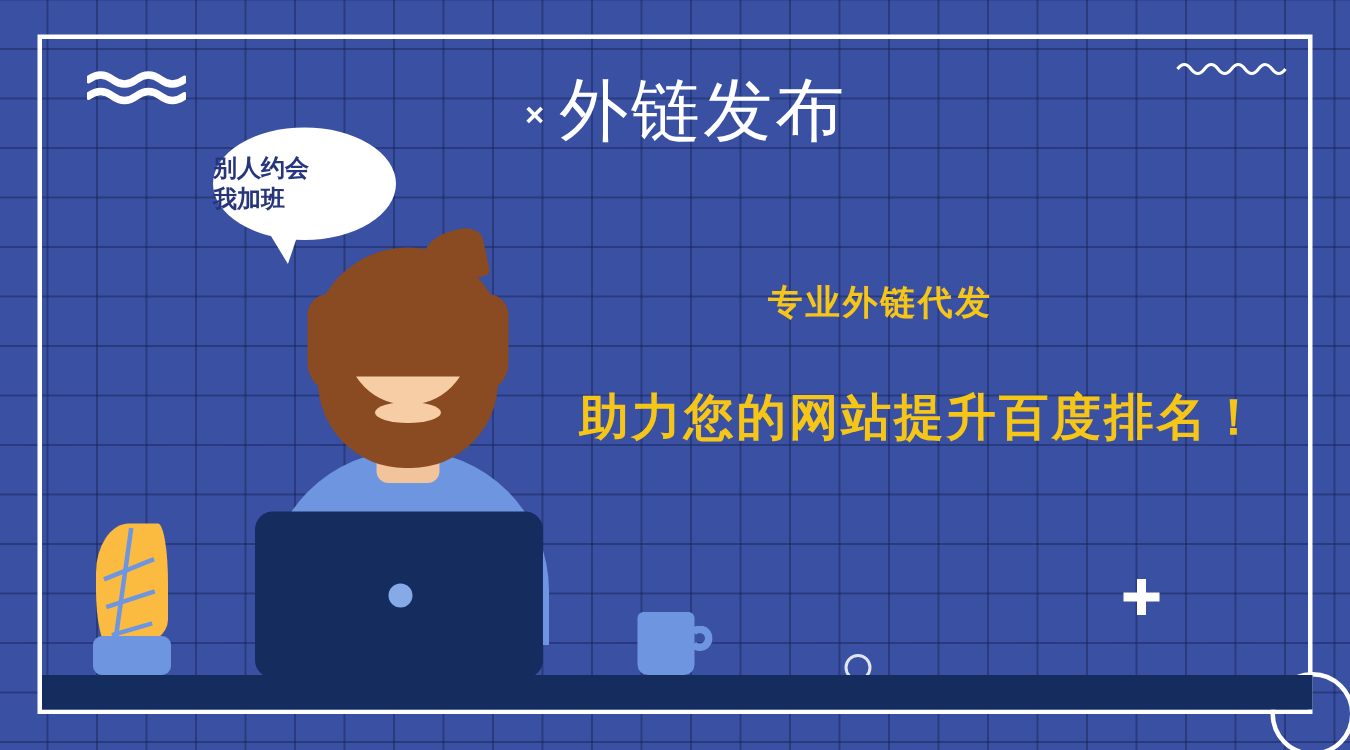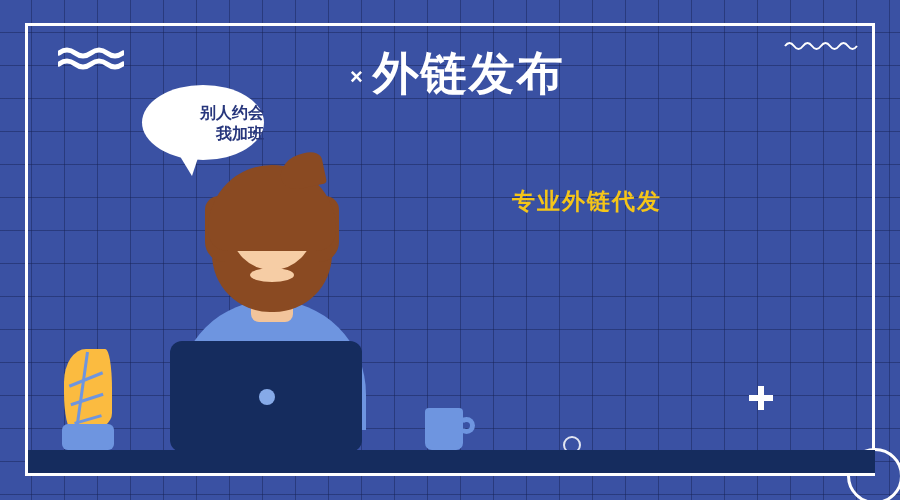--- a/index.html
+++ b/index.html
@@ -104,21 +104,21 @@
   .title-x {
     color: #ffffff;
     font-size: 22px;
     font-weight: bold;
     line-height: 1;
     transform: translateY(4px);
   }
   .title-text {
     color: #ffffff;
     font-size: 46px;
-    font-weight: bold;
+    font-weight: normal;
     letter-spacing: 2px;
     line-height: 1;
     white-space: nowrap;
   }
 
   .tagline1 {
     position: absolute;
     left: 512px;
     top: 186px;
     color: #f5c518;
@@ -142,21 +142,21 @@
   .bubble {
     position: absolute;
     left: 142px;
     top: 85px;
     width: 122px;
     height: 75px;
     background: #ffffff;
     border-radius: 50% / 50%;
     display: flex;
     flex-direction: column;
-    align-items: flex-end;
+    align-items: flex-start;
     justify-content: center;
   }
   .bubble-line {
     color: #27367c;
     font-size: 16px;
     font-weight: bold;
     line-height: 21px;
     white-space: nowrap;
   }
   .bubble-tail {
@@ -392,20 +392,21 @@
 
   <div class="plus-mark"></div>
   <div class="small-circle"></div>
 
   <div class="title-row">
     <span class="title-x">×</span>
     <span class="title-text">外链发布</span>
   </div>
 
   <div class="tagline1">专业外链代发</div>
+  <div class="tagline2">助力您的网站提升百度排名！</div>
 
   <div class="bubble-tail"></div>
   <div class="bubble">
     <div class="bubble-line">别人约会</div>
     <div class="bubble-line">我加班</div>
   </div>
 
   <div class="person">
     <div class="body-shirt"></div>
     <div class="neck"></div>

